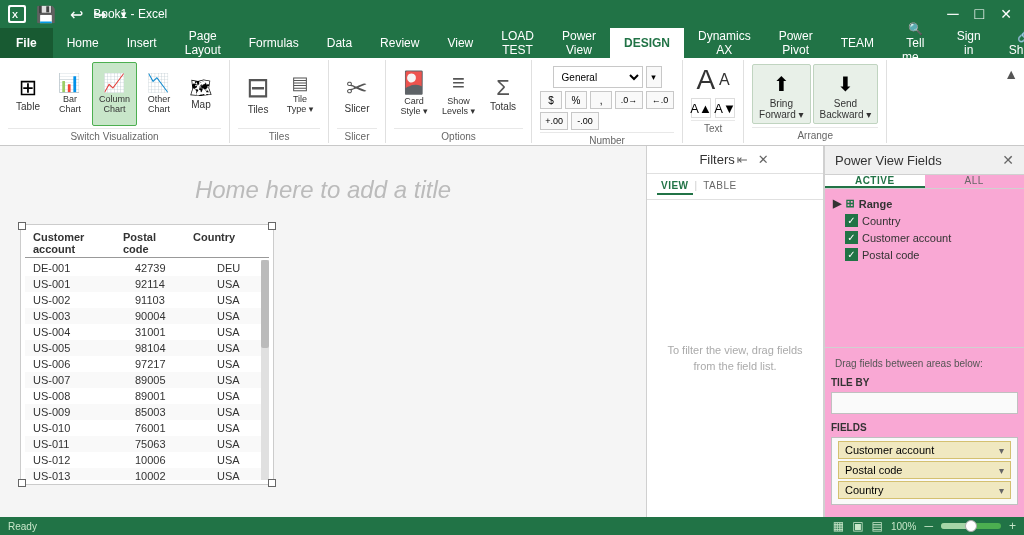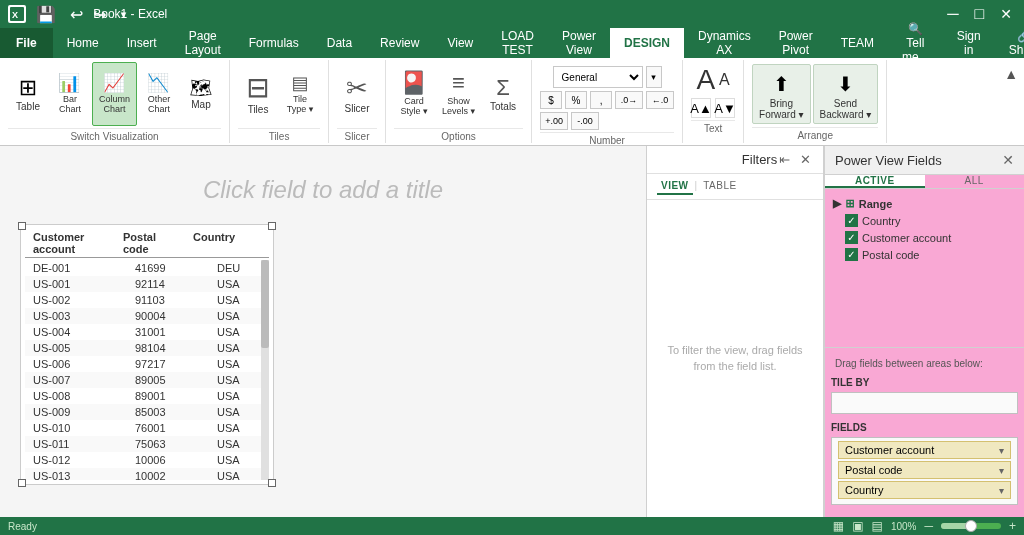--- a/index.html
+++ b/index.html
@@ -104,21 +104,21 @@
     .pv-resize-handle-tr { position: absolute; top: -3px; right: -3px; width: 8px; height: 8px; background: #fff; border: 1px solid #666; cursor: nesw-resize; }
     .pv-resize-handle-br { position: absolute; bottom: -3px; right: -3px; width: 8px; height: 8px; background: #fff; border: 1px solid #666; cursor: nwse-resize; }
     .pv-resize-handle-bl { position: absolute; bottom: -3px; left: -3px; width: 8px; height: 8px; background: #fff; border: 1px solid #666; cursor: nesw-resize; }
 
     
     .filters-panel {
       width: 178px; background: #fff; border-left: 1px solid #d0d0d0;
       border-right: 1px solid #d0d0d0; display: flex; flex-direction: column;
     }
     .filters-header {
-      display: flex; align-items: center; justify-content: flex-end;
+      display: flex; align-items: center; justify-content: center;
       padding: 6px 10px; border-bottom: 1px solid #e0e0e0;
     }
     .filters-title { font-size: 13px; font-weight: 400; color: #333; }
     .filters-actions { display: flex; gap: 6px; }
     .filter-action-btn { background: none; border: none; cursor: pointer; font-size: 13px; color: #666; padding: 0 2px; }
     .filters-tabs { display: flex; gap: 0; padding: 4px 10px; border-bottom: 1px solid #e0e0e0; }
     .filter-tab { font-size: 10px; color: #666; cursor: pointer; padding: 2px 4px; text-transform: uppercase; letter-spacing: 0.5px; }
     .filter-tab.active { color: #217346; font-weight: 600; border-bottom: 2px solid #217346; }
     .filter-tab-sep { color: #ccc; padding: 2px 2px; font-size: 10px; }
     .filters-body { flex: 1; display: flex; align-items: center; justify-content: center; padding: 10px; }
@@ -351,38 +351,38 @@
     </div>
     <div class="ribbon-group-label">Arrange</div>
   </div>
 
   <button class="collapse-btn" style="margin-left:auto; margin-right:4px; margin-top:4px; font-size:14px; color:#555;">▲</button>
 </div>
 
 <div class="main-area">
 
   <div class="pv-canvas">
-    <div class="pv-title-area">Click field to add a title</div>
+    <div class="pv-title-area">Home here to add a title</div>
     <div class="pv-table-container">
       <div class="pv-table-wrapper" style="position:relative;">
         <div class="pv-resize-handle-tl"></div>
         <div class="pv-resize-handle-tr"></div>
         
         <div class="pv-table-header">
           <div class="pv-col-header pv-col-acct">Customer account</div>
           <div class="pv-col-header pv-col-postal">Postal code</div>
           <div class="pv-col-header pv-col-country">Country</div>
           <div style="width:14px;"></div>
         </div>
         
         <div class="table-scroll-container">
           <div id="table-rows">
               <div class="pv-row row-striped">
                 <div class="pv-cell pv-col-acct">DE-001</div>
-                <div class="pv-cell pv-col-postal">41699</div>
+                <div class="pv-cell pv-col-postal">42739</div>
                 <div class="pv-cell pv-col-country">DEU</div>
               </div>
               <div class="pv-row row-striped">
                 <div class="pv-cell pv-col-acct">US-001</div>
                 <div class="pv-cell pv-col-postal">92114</div>
                 <div class="pv-cell pv-col-country">USA</div>
               </div>
               <div class="pv-row row-striped">
                 <div class="pv-cell pv-col-acct">US-002</div>
                 <div class="pv-cell pv-col-postal">91103</div>

